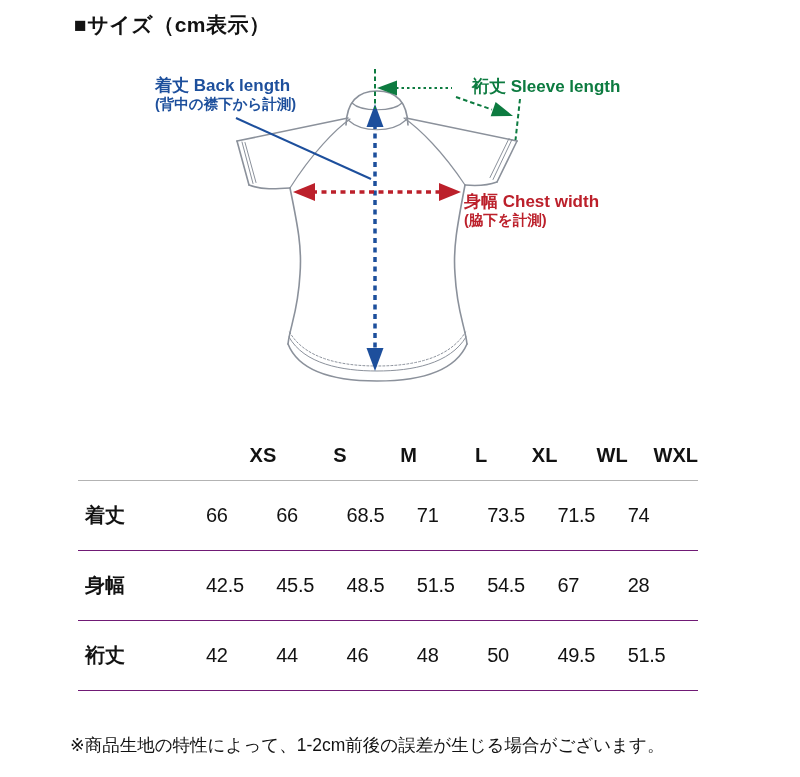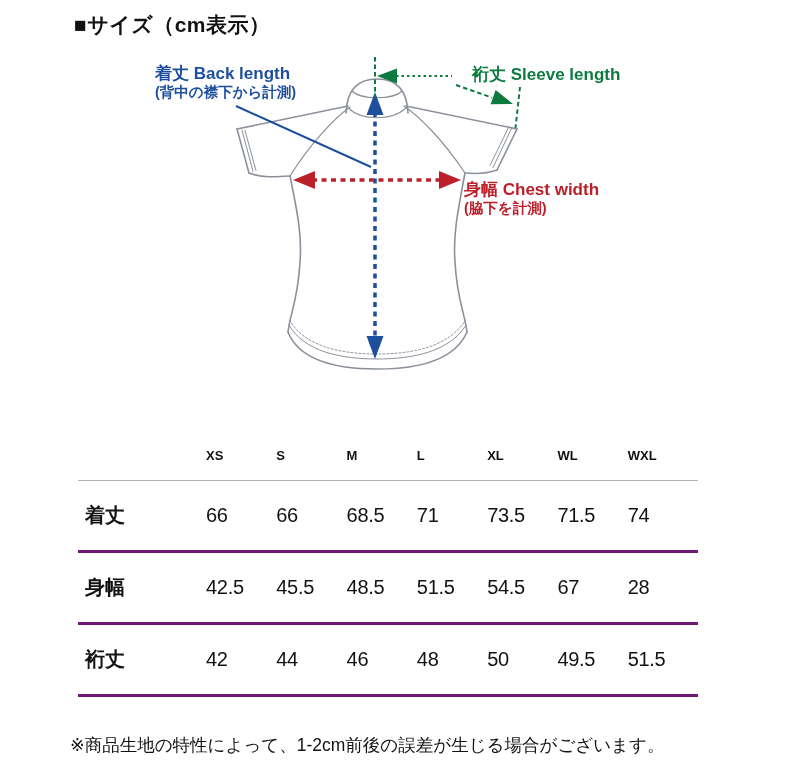--- a/index.html
+++ b/index.html
@@ -3,35 +3,35 @@
 <meta charset="utf-8">
 <style>
   html,body{margin:0;padding:0}
   body{width:800px;height:777px;background:#fff;color:#121212;
        font-family:"Liberation Sans","DejaVu Sans",sans-serif}
   .page{position:relative;width:800px;height:777px;background:#fff;overflow:hidden}
 
   .title{position:absolute;left:70px;top:7px;margin:4px;
          font-size:21px;font-weight:700;letter-spacing:.5px}
 
-  .diagram{position:absolute;left:0;top:0;width:800px;height:425px}
+  .diagram{position:absolute;left:0;top:12px;width:800px;height:425px}
   .diagram svg{position:absolute;left:0;top:0}
 
   .lbl{position:absolute;font-weight:700;line-height:1.2;white-space:nowrap}
   .lbl .main{font-size:17px}
   .lbl .sub{font-size:14.5px}
   .lbl.blue{left:155px;top:64px;color:#1d4f9c}
   .lbl.green{left:472px;top:65px;color:#0d7b40;font-size:17px}
   .lbl.red{left:464px;top:180px;color:#bc202b}
 
   .size-table{position:absolute;left:78px;top:430px;width:620px}
   .t-row{display:grid;grid-template-columns:128px repeat(7,1fr);align-items:center}
   .t-row.header{height:50px;border-bottom:1px solid #b3b3b3}
-  .t-row.data{height:69px;border-bottom:3px solid #701a75}
-  .col-h{text-align:left;font-size:13px;font-weight:700}
+  .t-row.data{height:69px;border-bottom:1px solid #701a75}
+  .col-h{text-align:right;font-size:20px;font-weight:700}
   .row-label{font-size:20px;font-weight:700;padding-left:7px}
   .val{font-size:20px;font-weight:400;letter-spacing:-.3px}
 
   .footnote{position:absolute;left:70px;top:733px;font-size:17.5px;font-weight:400}
 </style>
 </head>
 <body>
 
 <div class="page">
 

